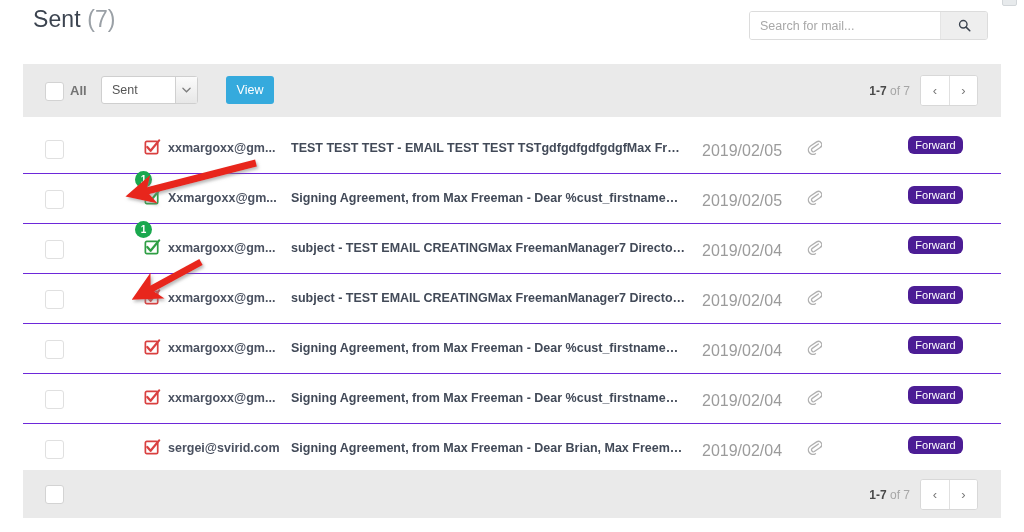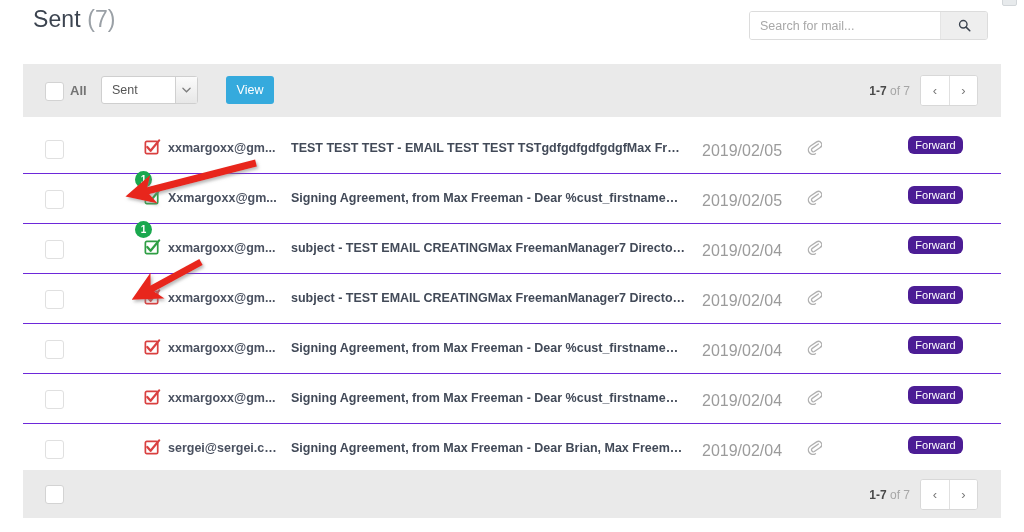--- a/index.html
+++ b/index.html
@@ -508,21 +508,21 @@
       <button class="row-forward">Forward</button>
     </div>
     <div class="mail-row">
       <div class="row-check"></div>
       <div class="row-status">
         <svg width="19" height="19" viewBox="0 0 20 20">
           <rect x="2.5" y="3.5" width="13" height="13" rx="1.5" fill="#fff" stroke="#d94040" stroke-width="1.8"></rect>
           <path d="M4.5 9.5 L8 13.5 L17 2.5" fill="none" stroke="#d94040" stroke-width="2.4" stroke-linecap="round" stroke-linejoin="round"></path>
         </svg>
       </div>
-      <div class="row-sender">sergei@sergei.com</div>
+      <div class="row-sender">sergei@svirid.com</div>
       <div class="row-subject">Signing Agreement, from Max Freeman - Dear Brian, Max  Freeman  ...</div>
       <div class="row-date">2019/02/04</div>
       <div class="row-attach">
         <svg width="15" height="17" viewBox="0 0 15 17">
           <path d="M11.2 4.2 L5.2 10.6 a2.2 2.2 0 0 0 3.1 3.1 L14 7.6 a3.8 3.8 0 0 0 -5.4 -5.4 L2.6 8.4 a5.3 5.3 0 0 0 7.5 7.5" fill="none" stroke="#b0b0b0" stroke-width="1.5" stroke-linecap="round" transform="rotate(12 7.5 8.5) scale(0.86) translate(1.2,0.8)"></path>
         </svg>
       </div>
       <button class="row-forward">Forward</button>
     </div>
   </div>

